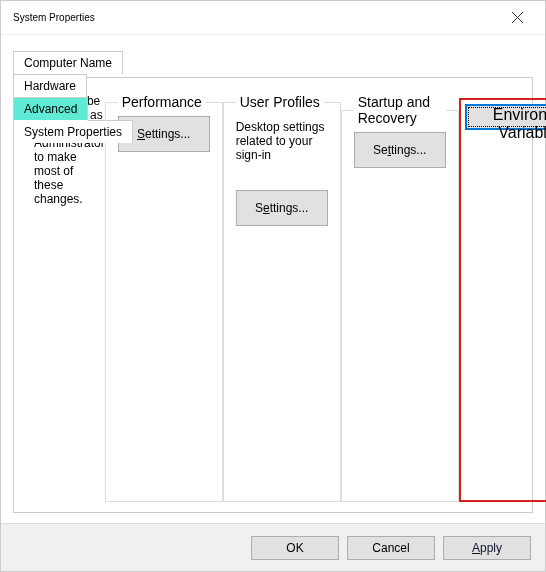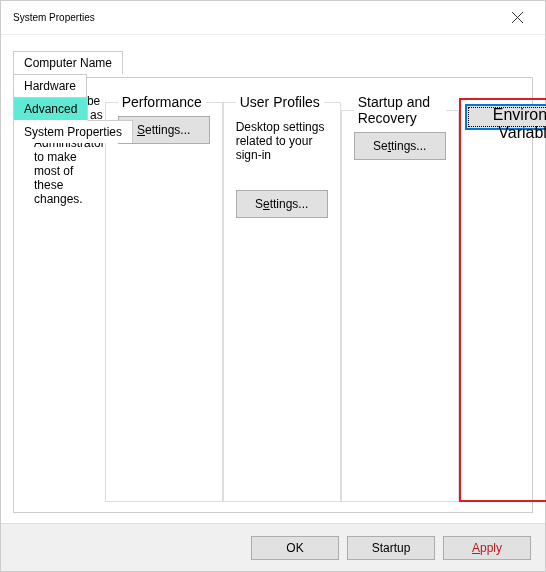--- a/index.html
+++ b/index.html
@@ -90,21 +90,21 @@
   .group-desc {
     font-size: 12px;
     margin: 4px 0 28px 0;
   }
   .btn-row {
     display: flex;
     justify-content: flex-end;
   }
   .winbtn {
     min-width: 92px;
-    height: 28px;
+    height: 36px;
     background: #e1e1e1;
     border: 1px solid #adadad;
     font-family: inherit;
     font-size: 12px;
     cursor: pointer;
     padding: 0 10px;
   }
   .winbtn .ul { text-decoration: underline; }
   .env-row {
     display: flex;
@@ -136,21 +136,21 @@
     justify-content: flex-end;
     align-items: center;
     gap: 8px;
     padding: 8px 14px;
   }
   .bottom-bar .winbtn {
     min-width: 88px;
     height: 24px;
   }
   .winbtn.disabled {
-    color: #b91c1c;
+    color: #0f172a;
     cursor: default;
   }
 </style>
 </head>
 <body>
 
 <div class="window">
 
   <div class="titlebar">
     <div class="title">System Properties</div>
@@ -196,17 +196,17 @@
 
     <div class="env-row">
       <span class="env-highlight">
         <button class="env-btn"><span>E<span class="ul">n</span>vironment Variables...</span></button>
       </span>
     </div>
   </div>
 
   <div class="bottom-bar">
     <button class="winbtn">OK</button>
-    <button class="winbtn">Startup</button>
+    <button class="winbtn">Cancel</button>
     <button class="winbtn disabled"><span><span class="ul">A</span>pply</span></button>
   </div>
 
 </div>
 
 </body></html>

